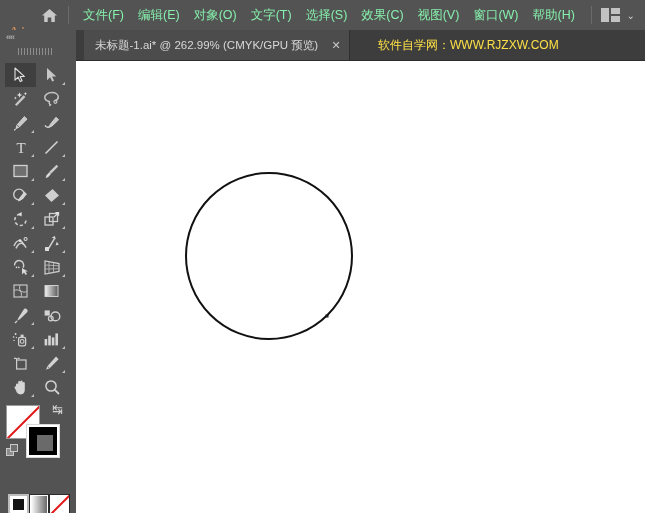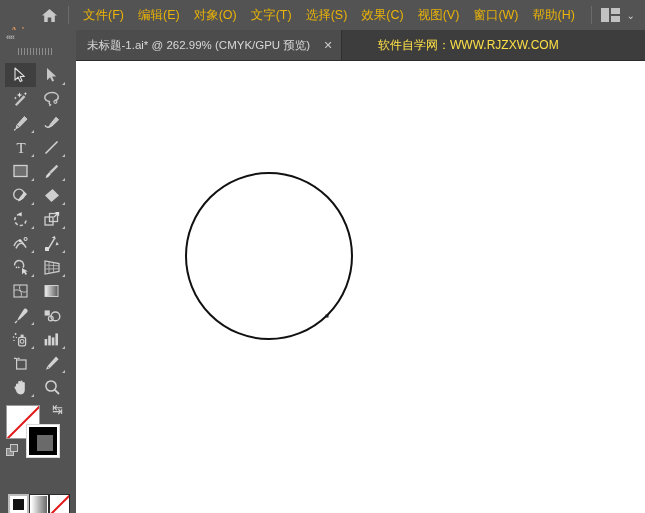--- a/index.html
+++ b/index.html
@@ -55,21 +55,21 @@
     height: 18px;
     background: #6b6b6b;
     margin: 0 7px 0 4px;
   }
   .menu-items {
     display: flex;
     align-items: center;
     height: 30px;
   }
   .menu-item {
-    color: #eab308;
+    color: #86efac;
     font-size: 12.5px;
     padding: 4px 7px;
     white-space: nowrap;
     line-height: 15px;
   }
   .menu-right {
     position: absolute;
     right: 4px; top: 0;
     height: 30px;
     display: flex;
@@ -91,21 +91,21 @@
     background: #3d3d3d;
   }
   .tab-left-pad {
     position: absolute;
     left: 0; top: 0;
     width: 76px; height: 30px;
     background: #535353;
   }
   .doc-tab {
     position: absolute;
-    left: 76px; top: 0;
+    left: 84px; top: 0;
     height: 30px;
     background: #4c4c4c;
     display: flex;
     align-items: center;
     padding: 0 0 0 11px;
     box-sizing: border-box;
     border-right: 1px solid #2f2f2f;
   }
   .doc-tab-title {
     color: #d8d8d8;

